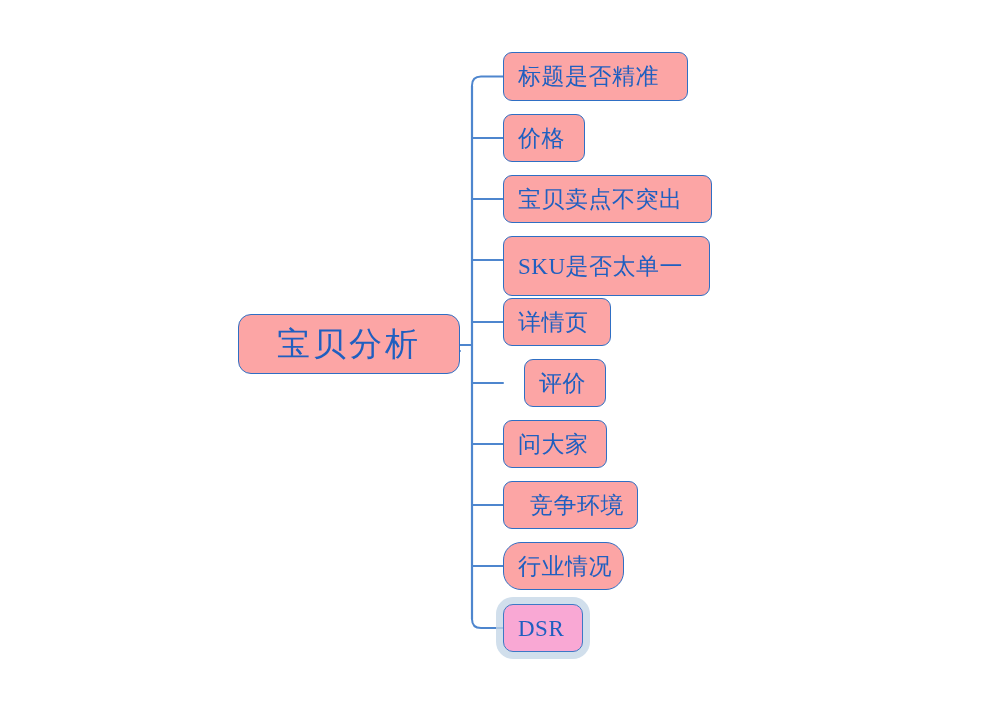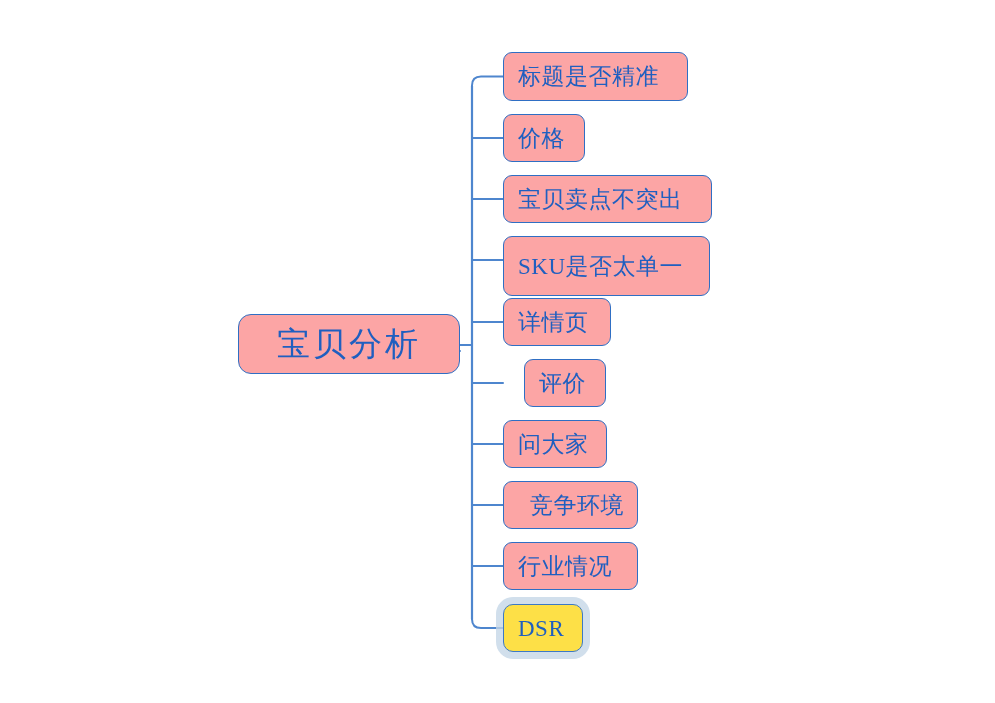--- a/index.html
+++ b/index.html
@@ -41,21 +41,21 @@
     line-height: 1;
   }
   .node.root {
     justify-content: center;
     font-size: 33px;
     letter-spacing: 3px;
     border-radius: 13px;
     border-width: 1.8px;
   }
   .node.selected {
-    background: #fde047;
+    background: #f9a8d4;
     border-color: #3C79C6;
     border-radius: 10px;
     box-shadow: 0 0 0 7px rgba(196, 214, 231, 0.78);
   }
 </style>
 </head>
 <body>
 
 <div id="canvas">
 
@@ -96,21 +96,21 @@
       </div>
       <div class="node child" style="left: 524px; top: 359px; width: 82px; height: 48px;">
         <span>评价</span>
       </div>
       <div class="node child" style="left: 503px; top: 420px; width: 104px; height: 48px;">
         <span>问大家</span>
       </div>
       <div class="node child" style="left: 503px; top: 481px; width: 135px; height: 48px; padding-left: 26px;">
         <span>竞争环境</span>
       </div>
-      <div class="node child" style="left: 503px; top: 542px; width: 135px; height: 48px;">
+      <div class="node child" style="left: 503px; top: 542px; width: 121px; height: 48px; border-radius: 18px;">
         <span>行业情况</span>
       </div>
       <div class="node child selected" style="left: 503px; top: 604px; width: 80px; height: 48px;">
         <span>DSR</span>
       </div>
     </div>
 
 </div>
 
 </body></html>

